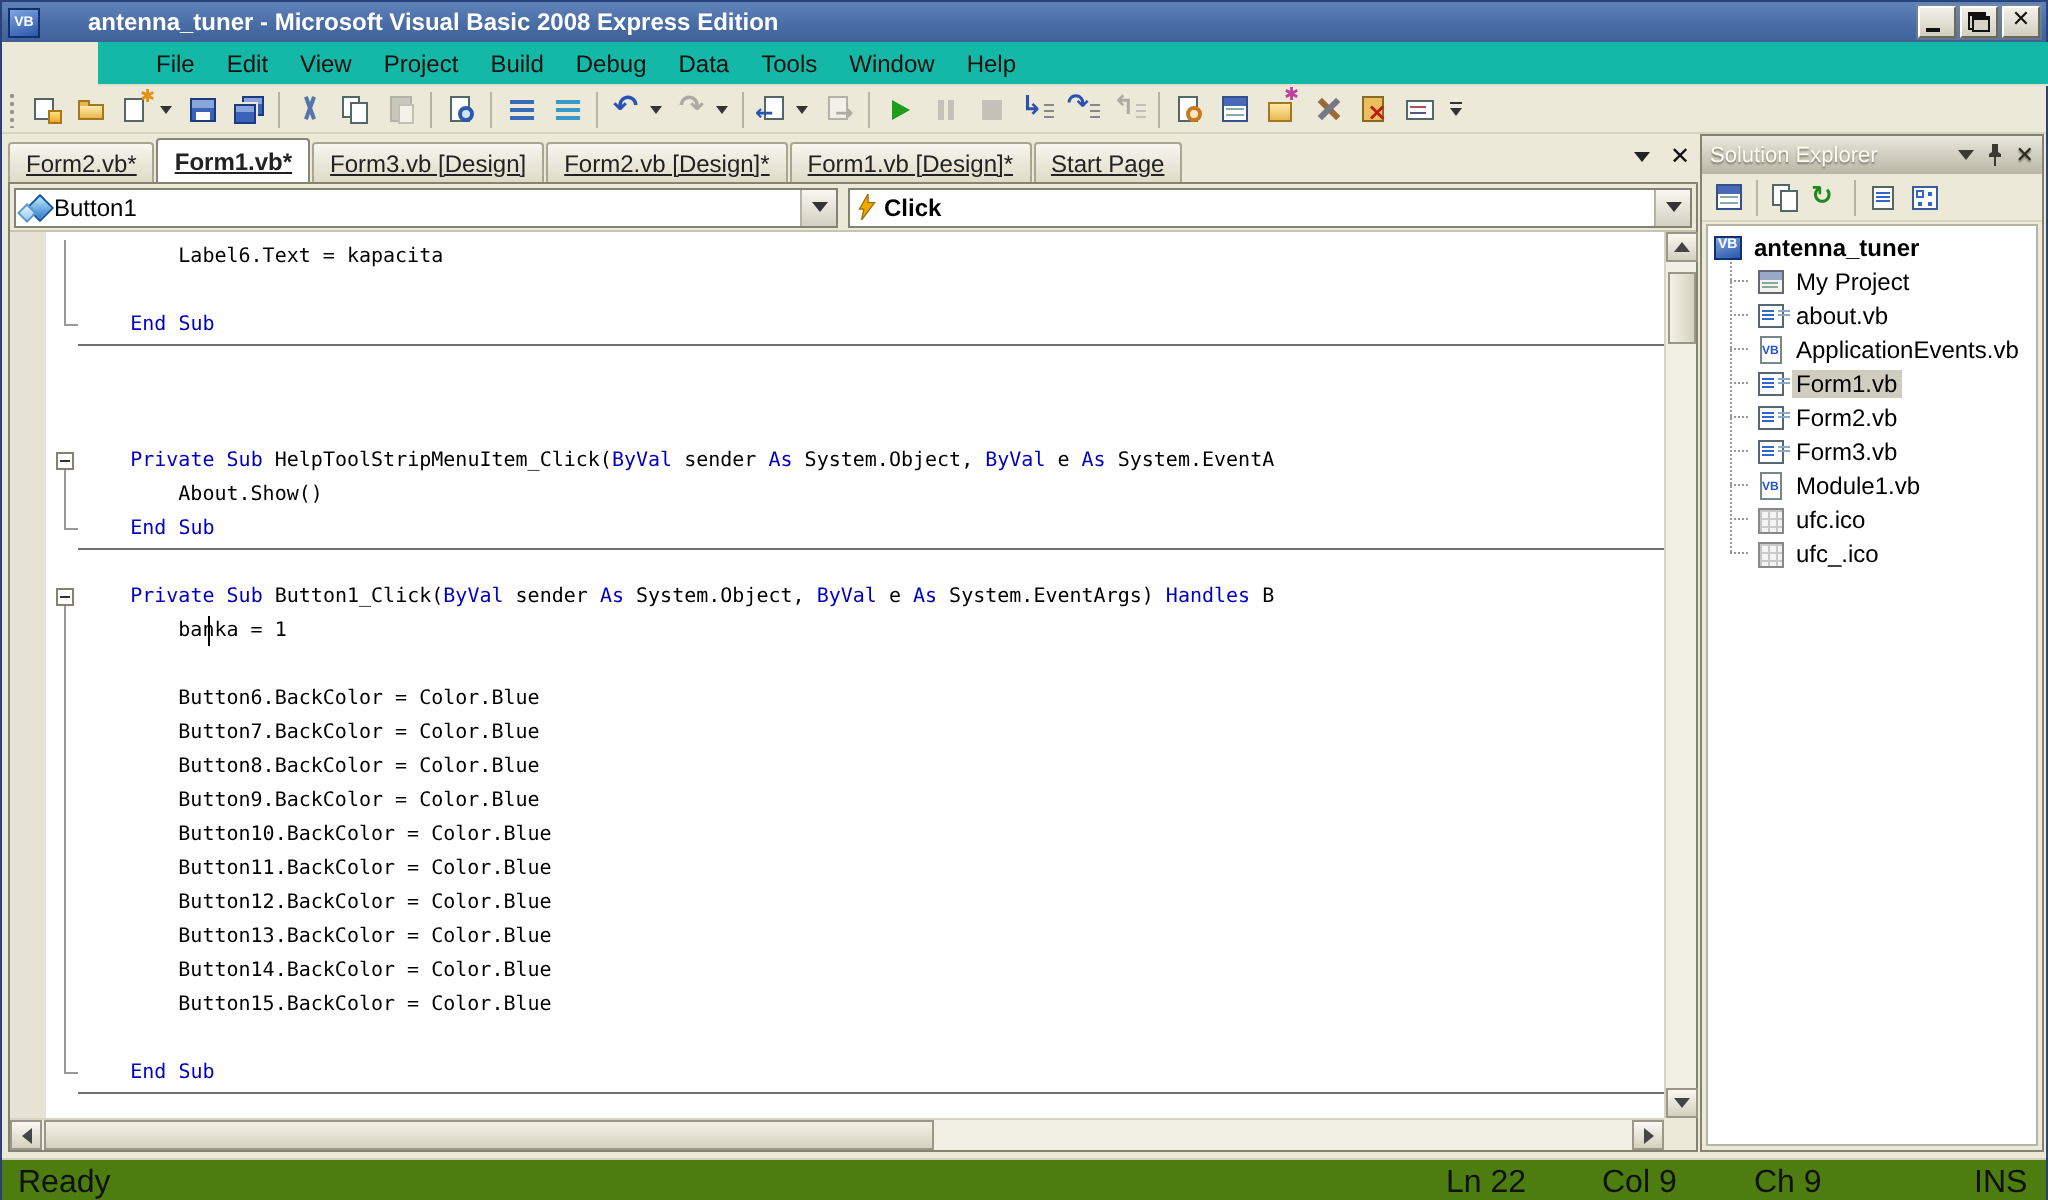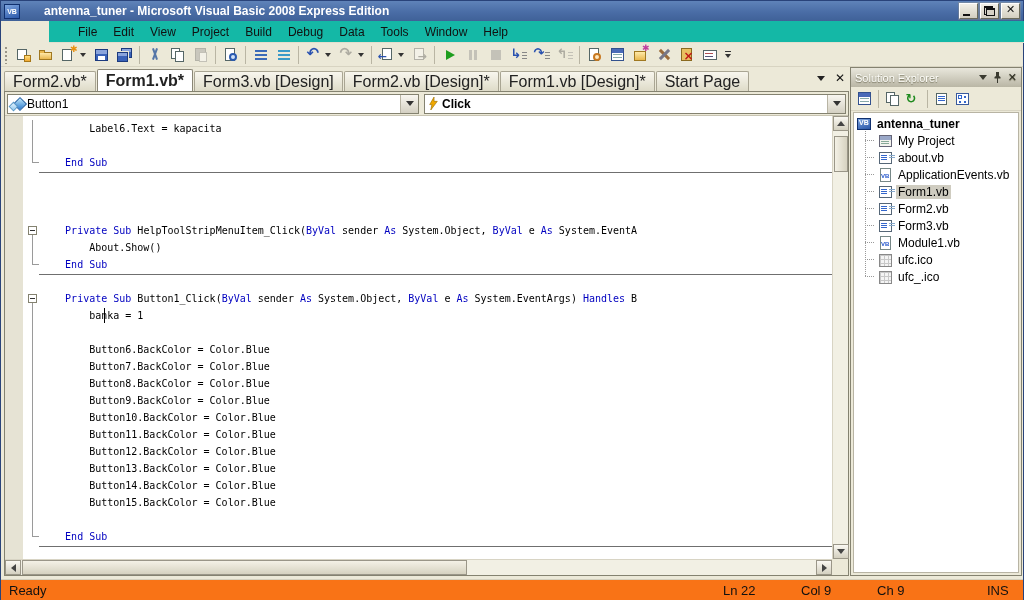--- a/index.html
+++ b/index.html
@@ -84,23 +84,23 @@
   .i-errorlist::before{left:2px;top:1px;width:11px;height:13px;background:#e8c060;border:1px solid #8a6a20;}
   .i-errorlist::after{content:"×";left:5px;top:2px;color:#c01818;font-weight:bold;font-size:12px;font-family:"DejaVu Sans",sans-serif;}
   .i-immediate::before{left:1px;top:3px;width:14px;height:10px;background:#fff;border:1px solid #566;}
   .i-immediate::after{left:3px;top:6px;width:8px;height:1px;background:#b05050;box-shadow:0 3px #557;}
   .tb-overflow{width:12px;height:20px;display:flex;flex-direction:column;align-items:center;justify-content:center;gap:2px;margin-left:1px;}
   .tb-overflow .bar{width:6px;height:1px;background:#333;}
   .tb-overflow .tri{width:0;height:0;border-left:3px solid transparent;border-right:3px solid transparent;border-top:4px solid #333;}
 
   
   .tab-row{position:absolute;left:3px;top:66px;width:845px;height:24px;display:flex;align-items:flex-end;}
-  .tab{height:19px;display:flex;align-items:center;padding:0 8px;font-size:16px;color:#222;
+  .tab{height:19px;display:flex;align-items:center;padding:0 8px;font-size:12px;color:#222;
     background:linear-gradient(#f8f6ee,#dedbc8);border:1px solid #a9a593;border-bottom:none;
-    border-radius:2px 2px 0 0;margin-right:1px;white-space:nowrap;}
+    border-radius:2px 2px 0 0;margin-right:1px;white-space:nowrap;text-decoration:underline;}
   .tab.active{background:#fff;font-weight:bold;height:21px;border-color:#8a8676;position:relative;z-index:2;}
   .tab-ctrl{position:absolute;right:4px;top:6px;display:flex;gap:10px;align-items:center;}
   .tab-dd{width:0;height:0;border-left:4px solid transparent;border-right:4px solid transparent;border-top:5px solid #222;}
   .tab-close{font-size:12px;font-weight:bold;color:#111;font-family:"DejaVu Sans",sans-serif;line-height:10px;}
 
   
   .editor-frame{position:absolute;left:3px;top:90px;width:845px;height:485px;background:#fff;border:1px solid #848270;box-sizing:border-box;}
   .combo-row{position:absolute;left:0;top:0;right:0;height:24px;background:#ece9d8;display:flex;align-items:center;gap:5px;padding:0 2px;box-sizing:border-box;border-bottom:1px solid #c8c4b2;}
   .combo{height:20px;background:#fff;border:1px solid #848270;display:flex;align-items:center;font-size:12px;box-sizing:border-box;}
   .combo .clabel{flex:1;padding-left:3px;white-space:nowrap;overflow:hidden;}
@@ -167,21 +167,21 @@
   .t-myproject::before{left:1px;top:1px;width:13px;height:12px;background:linear-gradient(180deg,#9aa8c8 0 4px,#f4f4ee 4px);border:1px solid #667;}
   .t-myproject::after{left:3px;top:7px;width:8px;height:1px;background:#8a9;box-shadow:0 2px #8a9;}
   .t-form::before{left:1px;top:1px;width:13px;height:12px;background:#fff;border:1px solid #567;}
   .t-form::after{left:3px;top:4px;width:6px;height:1px;background:#36c;box-shadow:0 2px #36c,0 4px #36c,8px 0 #8ac,8px 2px #8ac;}
   .t-vbfile::before{left:2px;top:0;width:11px;height:14px;background:#fff;border:1px solid #788;}
   .t-vbfile::after{content:"VB";left:3px;top:5px;color:#2255cc;font-size:6px;font-weight:bold;}
   .t-ico::before{left:1px;top:1px;width:13px;height:13px;border:1px solid #888;background:#f4f4f4;
     background-image:linear-gradient(#c8c8c8 1px,transparent 1px),linear-gradient(90deg,#c8c8c8 1px,transparent 1px);background-size:4px 4px;}
 
   
-  .status-bar{position:absolute;left:0;top:578px;width:100%;height:20px;background:#f97316;border-top:1px solid #d4d0be;font-size:13px;color:#111;}
+  .status-bar{position:absolute;left:0;top:578px;width:100%;height:20px;background:#4d7c0f;border-top:1px solid #d4d0be;font-size:16px;color:#111;}
   .status-bar span{position:absolute;top:3px;}
   .st-ready{left:8px;}
   .st-ln{left:722px;}
   .st-col{left:800px;}
   .st-ch{left:876px;}
   .st-ins{left:986px;}
 </style>
 </head>
 <body>
 

